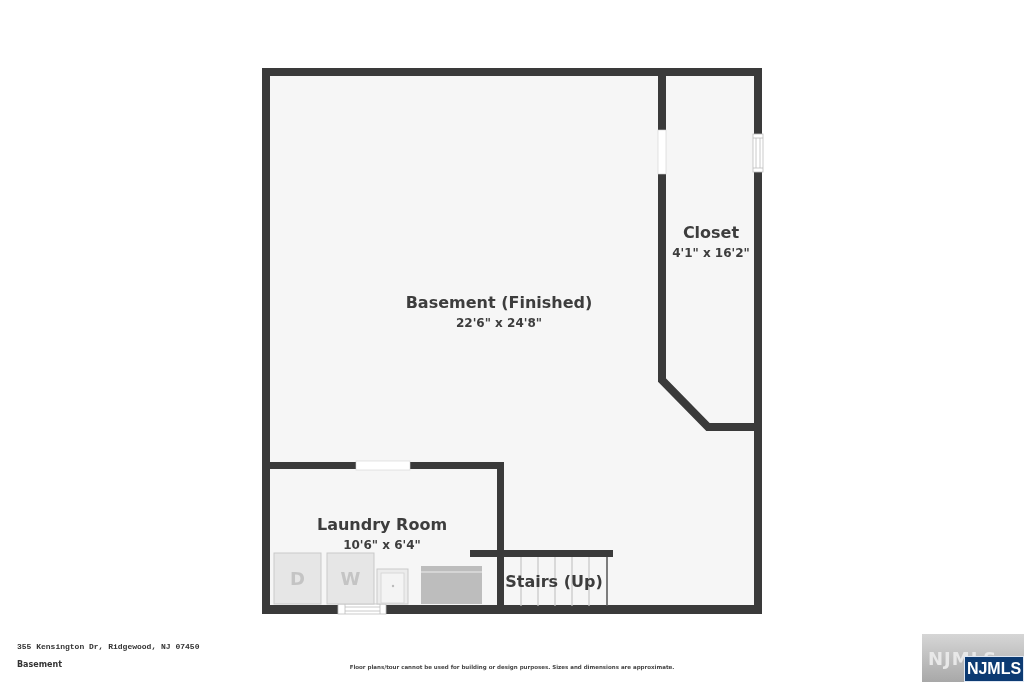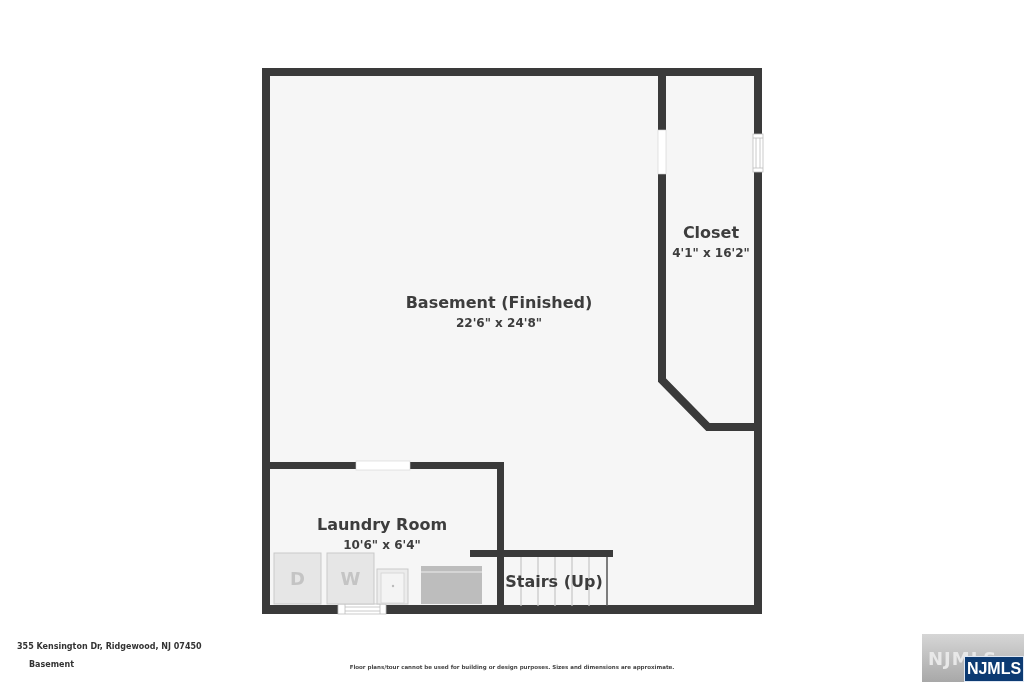--- a/index.html
+++ b/index.html
@@ -1,22 +1,22 @@
 <!DOCTYPE html>
 <html><head>
   <meta charset="utf-8">
   <style>
     html, body { margin: 0; padding: 0; background: #ffffff; }
     body { width: 1024px; height: 682px; position: relative; overflow: hidden; font-family: "DejaVu Sans", sans-serif; }
     #plan { position: absolute; left: 0; top: 0; }
     .room-label { font-family: "DejaVu Sans", sans-serif; font-weight: bold; fill: #3d3d3d; }
     .room-dim { font-family: "DejaVu Sans", sans-serif; font-weight: bold; fill: #3d3d3d; }
     .app-label { font-family: "DejaVu Sans", sans-serif; font-weight: bold; fill: #c4c4c4; }
-    .footer-address { position: absolute; left: 17px; top: 642px; font-size: 8px; font-weight: bold; color: #333; }
-    .footer-level { position: absolute; left: 29px; top: 660px; font-size: 8px; font-weight: bold; color: #333; }
+    .footer-address { position: absolute; left: 17px; top: 642px; font-size: 8px; font-weight: bold; color: #333; font-family: Liberation Mono, monospace; }
+    .footer-level { position: absolute; left: 17px; top: 660px; font-size: 8px; font-weight: bold; color: #333; }
     .footer-disclaimer { position: absolute; left: 0; width: 1024px; text-align: center; top: 664px; font-size: 5.5px; font-weight: bold; color: #444; }
     .logo { position: absolute; left: 922px; top: 634px; width: 102px; height: 48px; background: linear-gradient(#d6d6d6, #a8a8a8); }
     .logo-ghost { position: absolute; left: 6px; top: 14px; font-size: 18px; font-weight: bold; color: #e8e8e8; letter-spacing: 1px; }
     .logo-badge { position: absolute; left: 42px; top: 22px; width: 60px; height: 26px; background: #0c3a72; border: 1px solid #dfe7f3; box-sizing: border-box; color: #fff; font-family: "Liberation Sans", sans-serif; font-weight: bold; font-size: 16px; line-height: 24px; text-align: center; }
   </style>
 </head>
 <body>
 
 <svg id="plan" width="1024" height="640" viewBox="0 0 1024 640">
 

